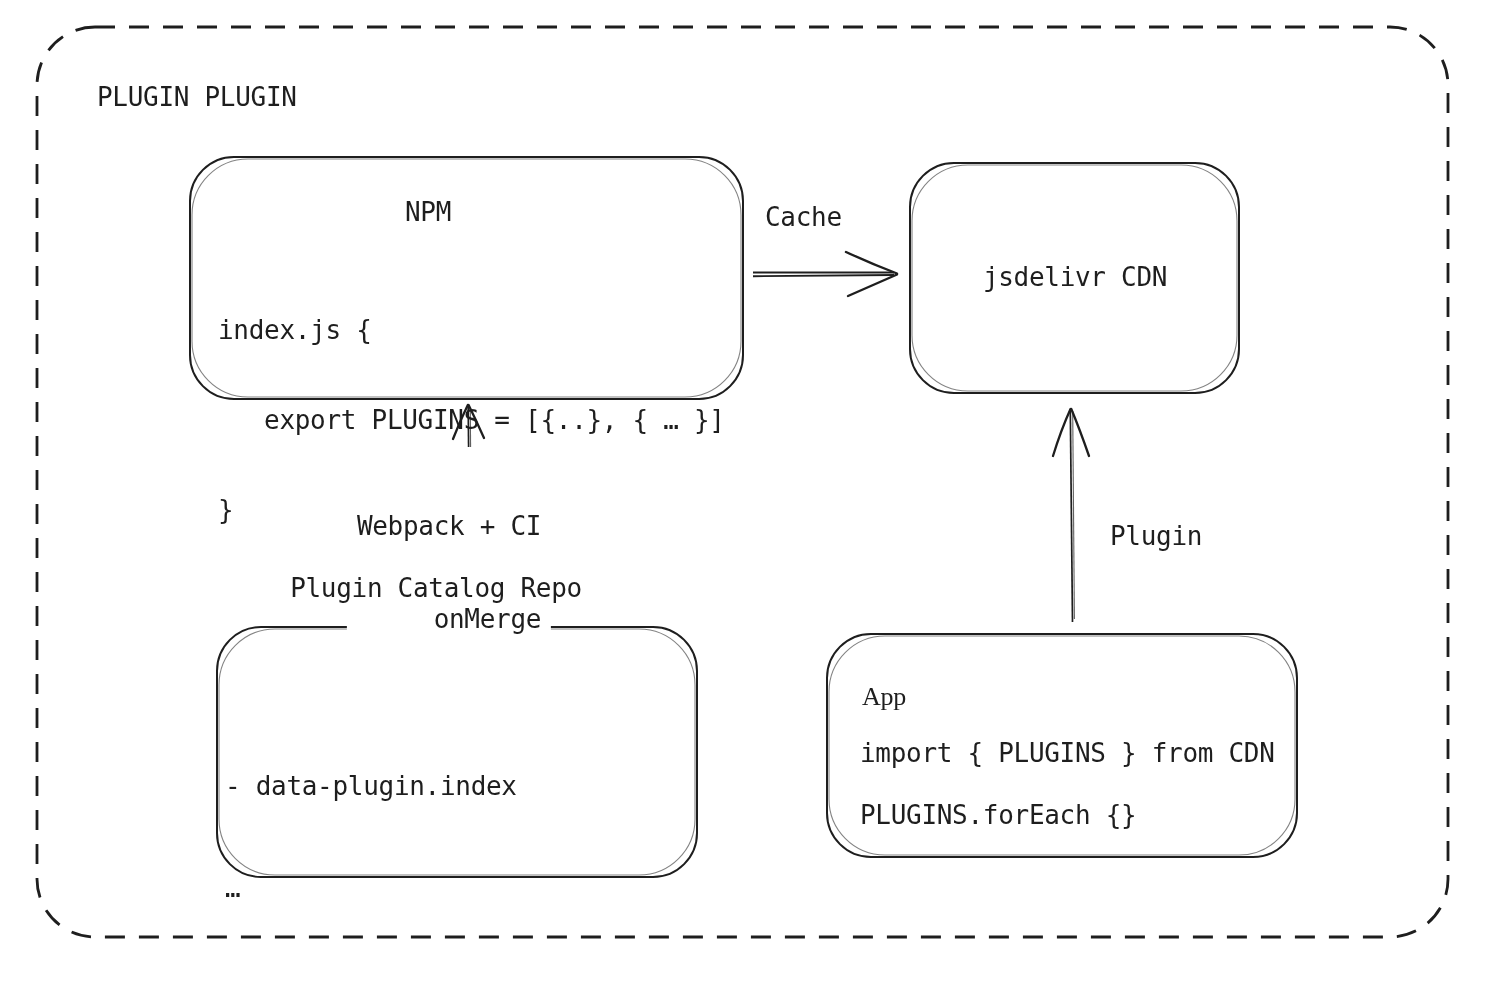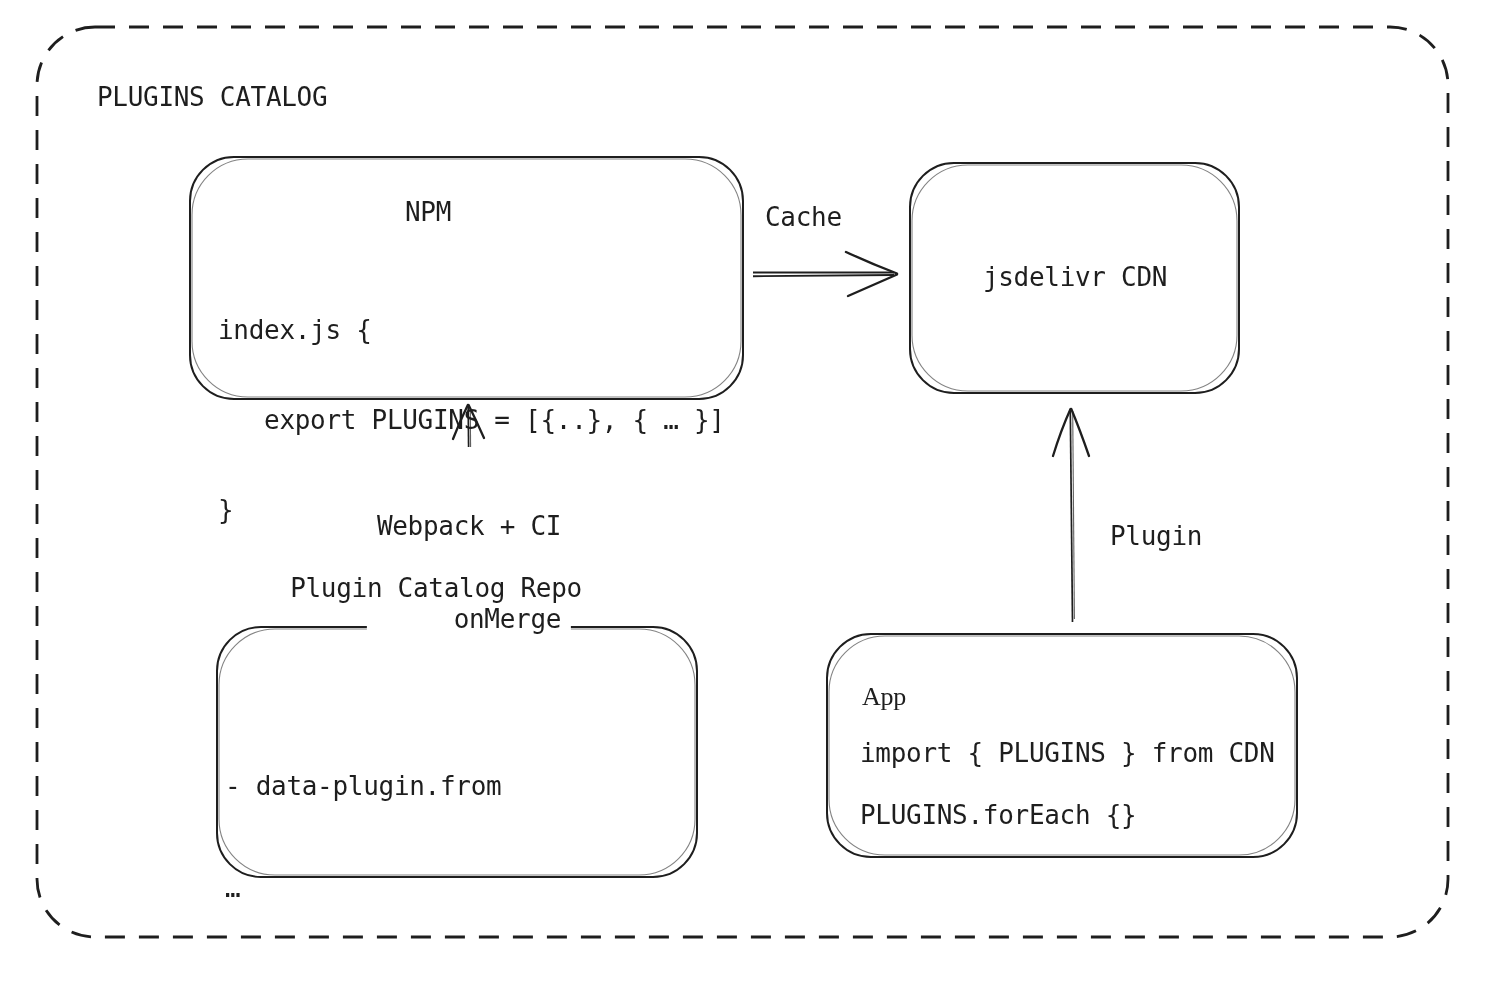--- a/index.html
+++ b/index.html
@@ -70,41 +70,41 @@
     </g>
 
     <g>
       <line x1="1070.3" y1="409" x2="1072.5" y2="622" stroke="#1e1e1e" stroke-width="1.7"></line>
       <line x1="1072.7" y1="411" x2="1074.4" y2="619" stroke="#1e1e1e" stroke-width="1.1" opacity="0.7"></line>
       <path d="M 1053 456 Q 1061 430 1070.5 409" fill="none" stroke="#1e1e1e" stroke-width="2.3" stroke-linecap="round"></path>
       <path d="M 1089 456 Q 1080 430 1071.3 409" fill="none" stroke="#1e1e1e" stroke-width="2.3" stroke-linecap="round"></path>
     </g>
   </svg>
 
-  <div class="txt" style="left:97px; top:82px;">PLUGINS CATALOG</div>
+  <div class="txt" style="left:97px; top:82px;">PLUGIN PLUGIN</div>
 
   <div class="txt center" style="left:428px; top:197px;">NPM</div>
   <div class="txt" style="left:218px; top:255px;">
     <div>index.js {</div>
     <div>   export PLUGINS = [{..}, { … }]</div>
     <div>}</div>
   </div>
 
   <div class="txt center" style="left:1075px; top:262px;">jsdelivr CDN</div>
 
   <div class="txt" style="left:765px; top:202px;">Cache</div>
 
-  <div class="txt center edge-label" style="left:469px; top:447px; line-height:31px;">
+  <div class="txt center edge-label" style="left:449px; top:447px; line-height:31px;">
     <div>Webpack + CI</div>
     <div>onMerge</div>
   </div>
 
   <div class="txt center" style="left:436px; top:573px;">Plugin Catalog Repo</div>
   <div class="txt repo-items" style="left:225px; top:701px;">
-    <div>- data-plugin.from</div>
+    <div>- data-plugin.index</div>
     <div>…</div>
   </div>
 
   <div class="txt" style="left:1110px; top:521px;">Plugin</div>
 
   <div class="txt" style="left:862px; top:682px;font-family:Liberation Serif, serif;">App</div>
   <div class="txt" style="left:860px; top:738px;">import { PLUGINS } from CDN</div>
   <div class="txt" style="left:860px; top:800px;">PLUGINS.forEach {}</div>
 
 </div>

